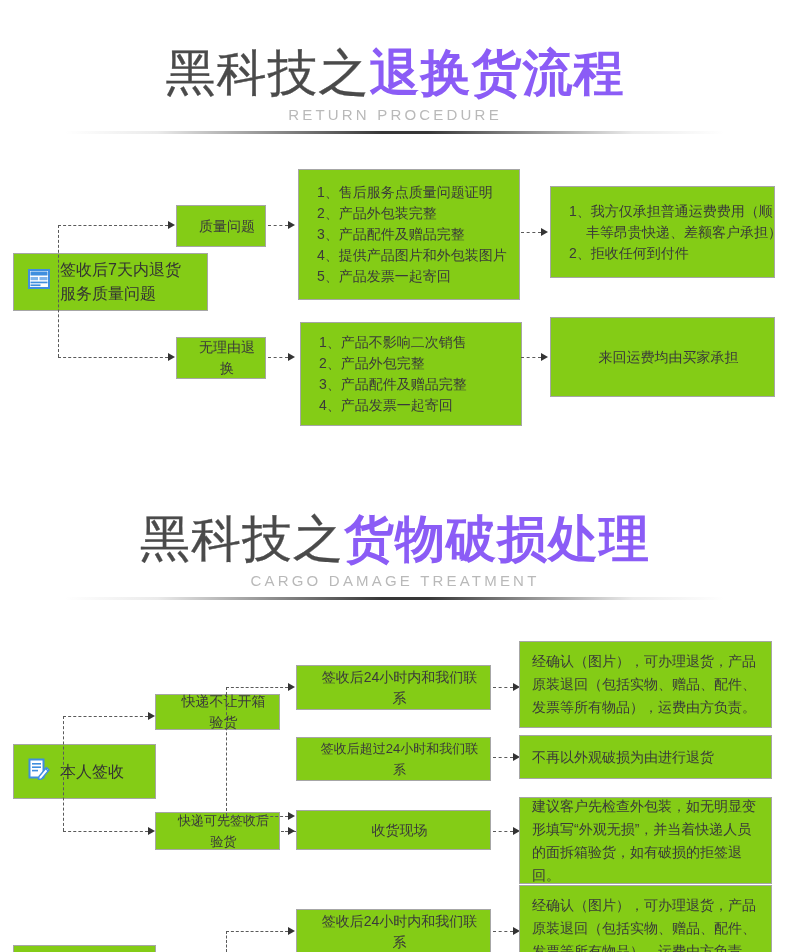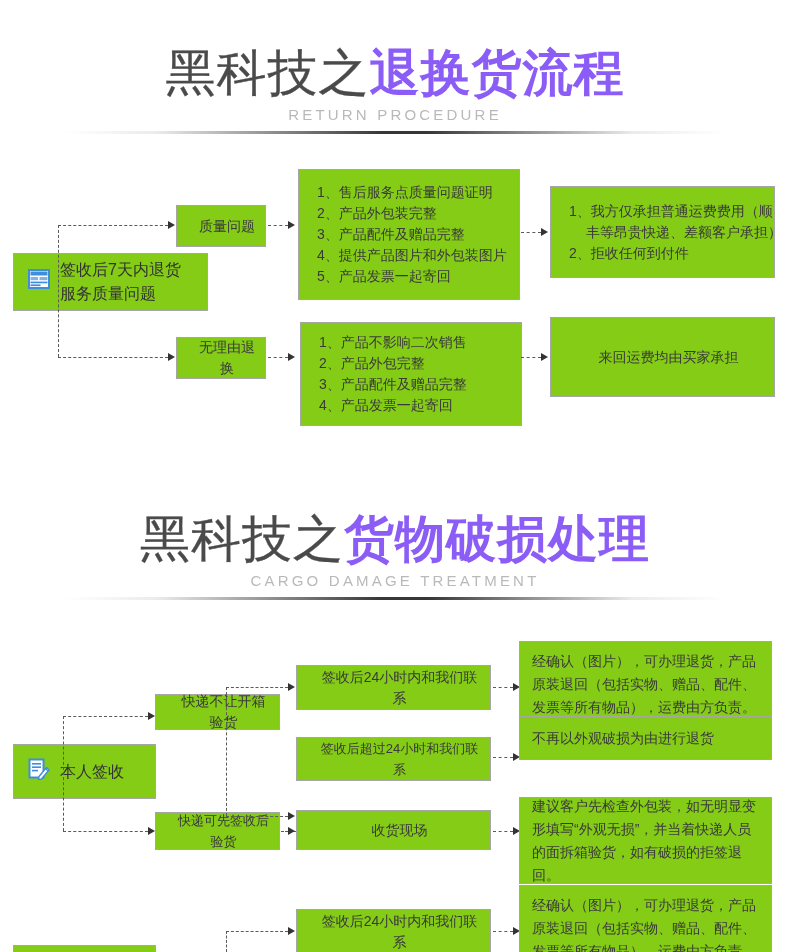--- a/index.html
+++ b/index.html
@@ -230,21 +230,21 @@
   <div class="arrow" style="left:513px;top:682.5px;"></div>
   <div class="dline dh" style="left:493px;top:757px;width:20px;"></div>
   <div class="arrow" style="left:513px;top:752.5px;"></div>
   <div class="dline dh" style="left:493px;top:831px;width:20px;"></div>
   <div class="arrow" style="left:513px;top:826.5px;"></div>
 
   <div class="fbox left" style="left:519px;top:641px;width:253px;height:87px;">
     <div class="pad lp multiline" style="line-height:23px;padding-left:12px;padding-right:12px;">经确认（图片），可办理退货，产品原装退回（包括实物、赠品、配件、发票等所有物品），运费由方负责。</div>
   </div>
 
-  <div class="fbox left" style="left:519px;top:716px;width:253px;height:44px;">
+  <div class="fbox left" style="left:519px;top:735px;width:253px;height:44px;">
     <div class="pad lp" style="padding-left:12px;">不再以外观破损为由进行退货</div>
   </div>
 
   <div class="fbox left" style="left:519px;top:797px;width:253px;height:87px;">
     <div class="pad lp multiline" style="line-height:23px;padding-left:12px;padding-right:12px;">建议客户先检查外包装，如无明显变形填写“外观无损”，并当着快递人员的面拆箱验货，如有破损的拒签退回。</div>
   </div>
 
   <div class="fbox" style="left:13px;top:945px;width:143px;height:55px;"></div>
 
   <div class="dline dh" style="left:226px;top:931px;width:62px;"></div>

